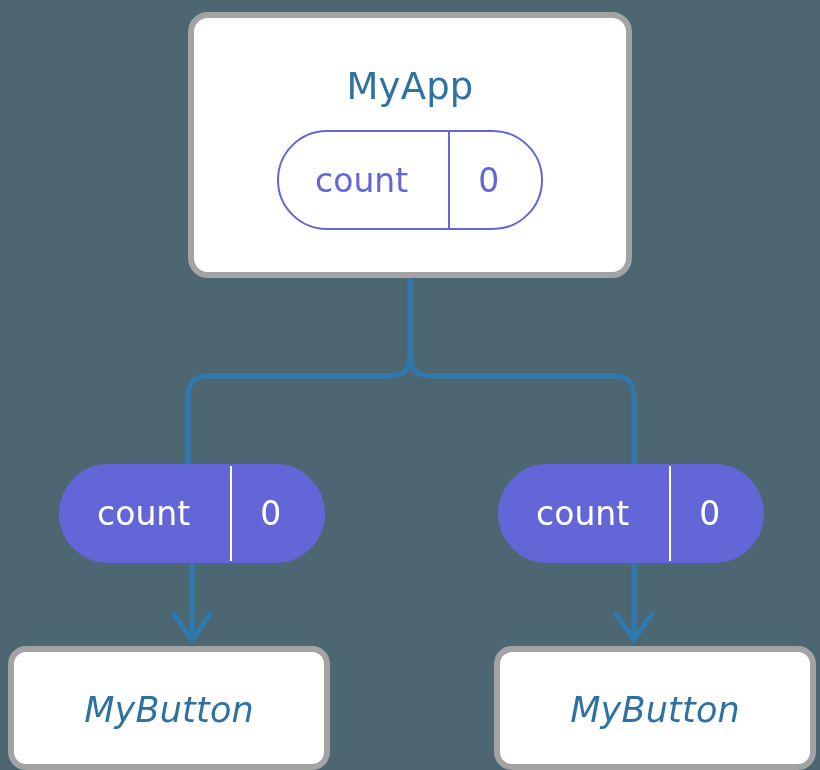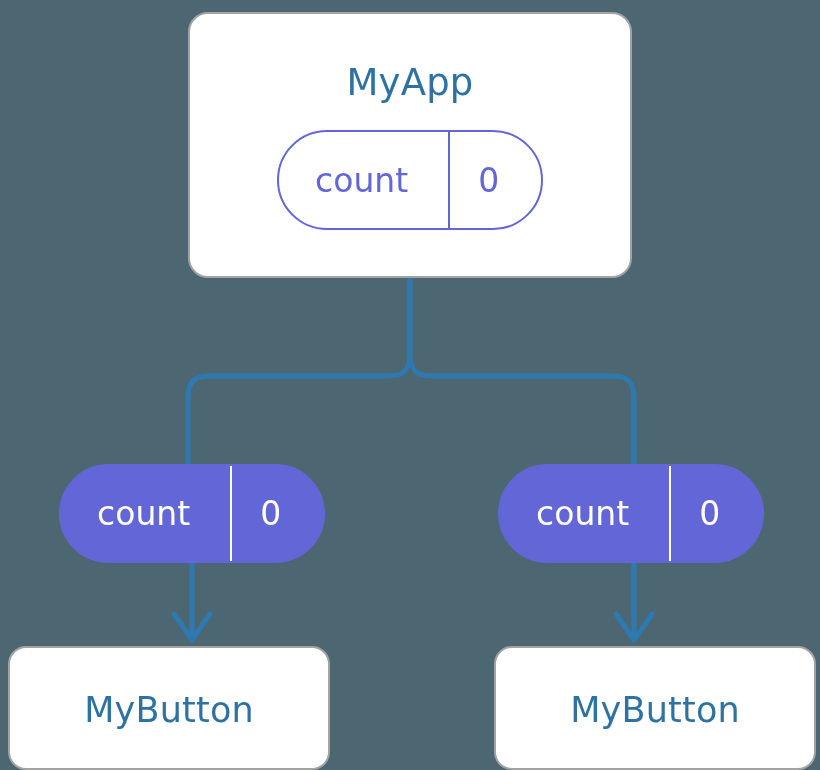--- a/index.html
+++ b/index.html
@@ -24,21 +24,21 @@
     top: 0;
     width: 820px;
     height: 770px;
     pointer-events: none;
   }
 
   
   .comp-box {
     position: absolute;
     background: #ffffff;
-    border: 2px solid #a3a3a3;
+    border: 6px solid #a3a3a3;
     border-radius: 18px;
     box-sizing: border-box;
     display: flex;
     flex-direction: column;
     align-items: center;
   }
   .comp-title {
     color: #2e72a3;
     font-size: 37px;
     font-weight: 400;
@@ -58,20 +58,21 @@
     padding-top: 50px;
   }
 
   
   .leaf-card {
     top: 646px;
     width: 322px;
     height: 124px;
     justify-content: center;
     padding-top: 4px;
+    font-style: italic;
   }
   #leaf-card-left  { left: 8px; }
   #leaf-card-right { left: 494px; }
   .leaf-card .comp-title { font-size: 35px; }
 
   
   .state-pill {
     position: absolute;
     display: flex;
     align-items: stretch;

